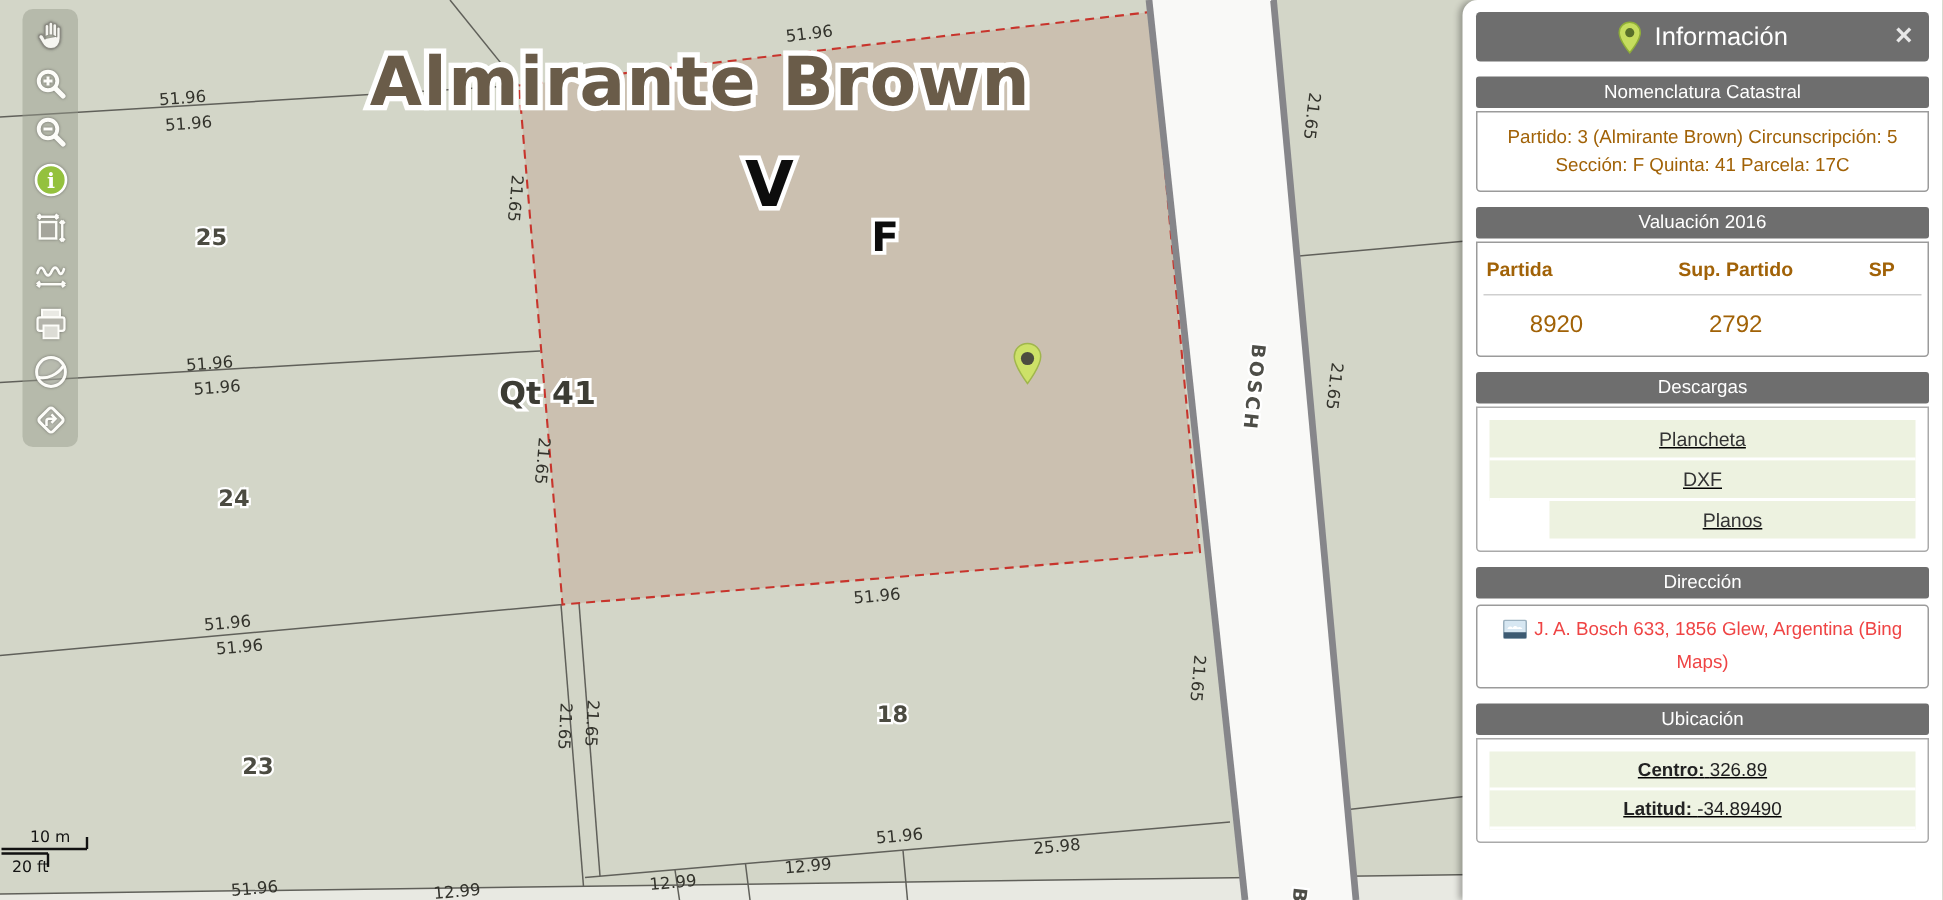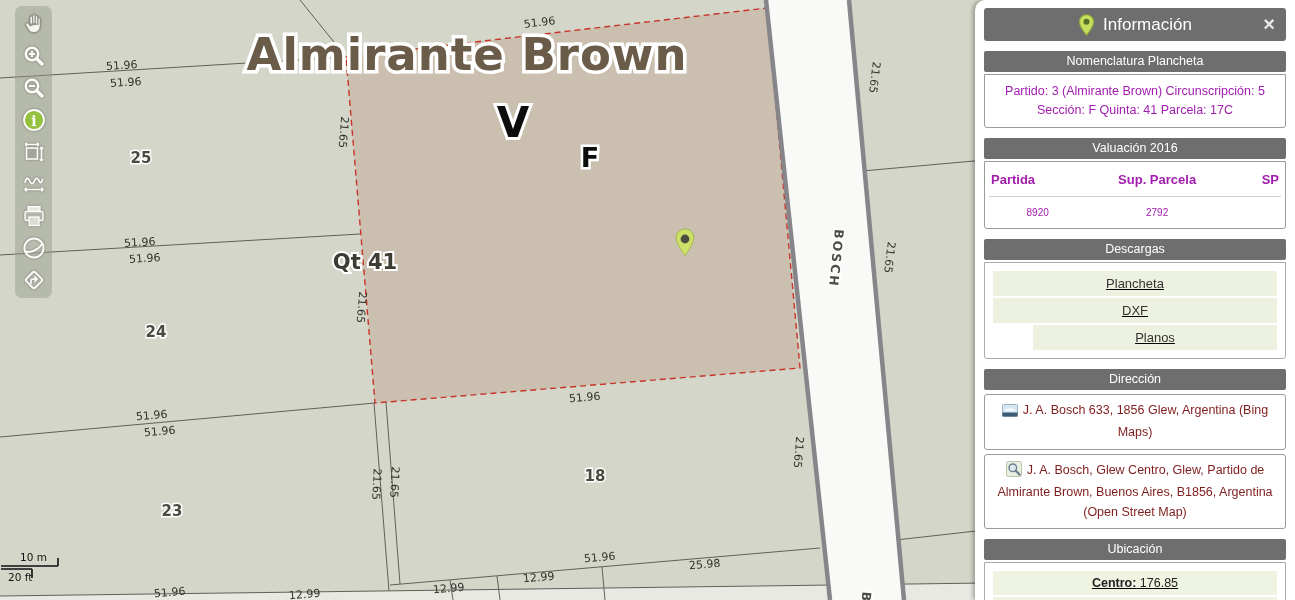--- a/index.html
+++ b/index.html
@@ -43,39 +43,39 @@
     border-radius:10px 0 0 0;box-shadow:-2px 0 4px rgba(0,0,0,.3);
     padding:8px 9px;overflow:hidden;}
   .panel-header{background:var(--panel-header);color:#fff;height:33px;border-radius:3px;
     display:flex;align-items:center;justify-content:center;position:relative;
     font-size:17px;gap:8px;}
   .panel-close{position:absolute;right:11px;top:4px;color:#e8e8e8;font-size:20px;
     font-weight:bold;cursor:pointer;line-height:24px;}
   .sec-h{background:var(--panel-header);color:#fff;text-align:center;font-size:12.5px;
     height:21px;line-height:21px;border-radius:2px;margin-top:10px;}
   .sec-b{border:1px solid #9b9b9b;border-radius:0 0 3px 3px;background:#fff;
-    font-size:12.5px;color:#a21caf;text-align:center;padding:7px 6px;margin-top:2px;
+    font-size:12.5px;color:#a16207;text-align:center;padding:7px 6px;margin-top:2px;
     line-height:1.5;}
   
   .val-grid{display:grid;grid-template-columns:1.1fr 1.6fr .6fr;padding:2px 4px 4px 4px;}
   .val-grid .vh{font-weight:bold;font-size:13px;padding:6px 2px 7px 2px;
     border-bottom:1px solid #cfcfcf;}
-  .val-grid .vv{font-size:10px;padding:8px 2px 4px 2px;}
-  .vh:nth-child(1){text-align:left;} .vh:nth-child(3){text-align:right;}
+  .val-grid .vv{font-size:16px;padding:8px 2px 4px 2px;}
+  .vh:nth-child(1){text-align:left;} .vh:nth-child(3){}
   
   .row-box{border:1px solid #aaa;border-radius:0 0 3px 3px;margin-top:2px;padding:8px;text-decoration:underline;}
   .g-row{background:var(--download-row);text-align:center;font-size:13px;color:#333;
     padding:5px 4px;border-bottom:2px solid #fff;cursor:pointer;}
   .g-row:last-child{border-bottom:none;margin-left:40px;}
   .loc-row{background:var(--location-row);text-align:center;font-size:12.5px;color:#222;
     padding:5px 4px;border-bottom:2px solid #fff;}
   .loc-row b{font-weight:bold;}
   
   .dir-box{border:1px solid #9b9b9b;border-radius:3px;margin-top:4px;background:#fff;
-    font-size:12.5px;color:#7f1d1d;text-align:center;padding:6px 8px;line-height:1.55;
+    font-size:12.5px;color:#ef4444;text-align:center;padding:6px 8px;line-height:1.55;
     cursor:pointer;}
   .dir-box .mini-icon{display:inline-block;vertical-align:-3px;margin-right:5px;}
 </style>
 </head>
 <body>
 
 <div id="stage">
 
   <svg id="map-svg" width="985" height="600" viewBox="0 0 985 600">
 
@@ -219,27 +219,27 @@
   <div id="panel">
     <div class="panel-header">
       <svg width="17" height="22" viewBox="0 0 20 26">
         <path d="M10 1C5.3 1 1.7 4.6 1.7 9.2 1.7 15.3 10 25 10 25s8.3-9.7 8.3-15.8C18.3 4.6 14.7 1 10 1z" fill="#c6dd5e" stroke="#8fae38" stroke-width="1.2"></path>
         <circle cx="10" cy="9.2" r="3.6" fill="#59702a"></circle>
       </svg>
       <span>Información</span>
       <span class="panel-close">×</span>
     </div>
 
-    <div class="sec-h">Nomenclatura Plancheta</div>
+    <div class="sec-h">Nomenclatura Catastral</div>
     <div class="sec-b">Partido: 3 (Almirante Brown) Circunscripción: 5 Sección: F Quinta: 41 Parcela: 17C</div>
 
     <div class="sec-h">Valuación 2016</div>
     <div class="sec-b val-grid" style="text-align:center;">
       <span class="vh">Partida</span>
-      <span class="vh">Sup. Parcela</span>
+      <span class="vh">Sup. Partido</span>
       <span class="vh">SP</span>
       <span class="vv">8920</span>
       <span class="vv">2792</span>
       <span class="vv"></span>
     </div>
 
     <div class="sec-h">Descargas</div>
     <div class="row-box">
       <div class="g-row">Plancheta</div>
       <div class="g-row">DXF</div>
@@ -249,35 +249,26 @@
     <div class="sec-h">Dirección</div>
     <div class="dir-box">
       <span class="mini-icon">
         <svg width="16" height="13" viewBox="0 0 16 13">
           <rect x=".5" y=".5" width="15" height="12" rx="1" fill="#d7e7f2" stroke="#9db2c0"></rect>
           <path d="M3 6c1-1.6 2.6-1.6 3.4-.4C7.2 4 9 4 9.8 5.4 10.8 4.6 12.4 5 13 6.4H3z" fill="#ffffff"></path>
           <rect x=".5" y="8.5" width="15" height="4" fill="#3c5a72"></rect>
         </svg>
       </span><span>J. A. Bosch 633, 1856 Glew, Argentina (Bing Maps)</span>
     </div>
-    <div class="dir-box">
-      <span class="mini-icon">
-        <svg width="16" height="16" viewBox="0 0 16 16">
-          <rect x=".5" y=".5" width="15" height="15" rx="2" fill="#e9efe0" stroke="#b8c4a8"></rect>
-          <circle cx="6.8" cy="6.8" r="3.8" fill="#dfe9f0" stroke="#6b7f8e" stroke-width="1.4"></circle>
-          <line x1="9.8" y1="9.8" x2="13.6" y2="13.6" stroke="#6b7f8e" stroke-width="2.2" stroke-linecap="round"></line>
-        </svg>
-      </span><span>J. A. Bosch, Glew Centro, Glew, Partido de Almirante Brown, Buenos Aires, B1856, Argentina (Open Street Map)</span>
-    </div>
 
     <div class="sec-h">Ubicación</div>
     <div class="row-box">
       <div class="loc-row">
         <b>Centro:</b>
-        <span>176.85</span>
+        <span>326.89</span>
       </div>
       <div class="loc-row">
         <b>Latitud:</b>
         <span>-34.89490</span>
       </div>
 
     </div>
   </div>
 </div>
 

